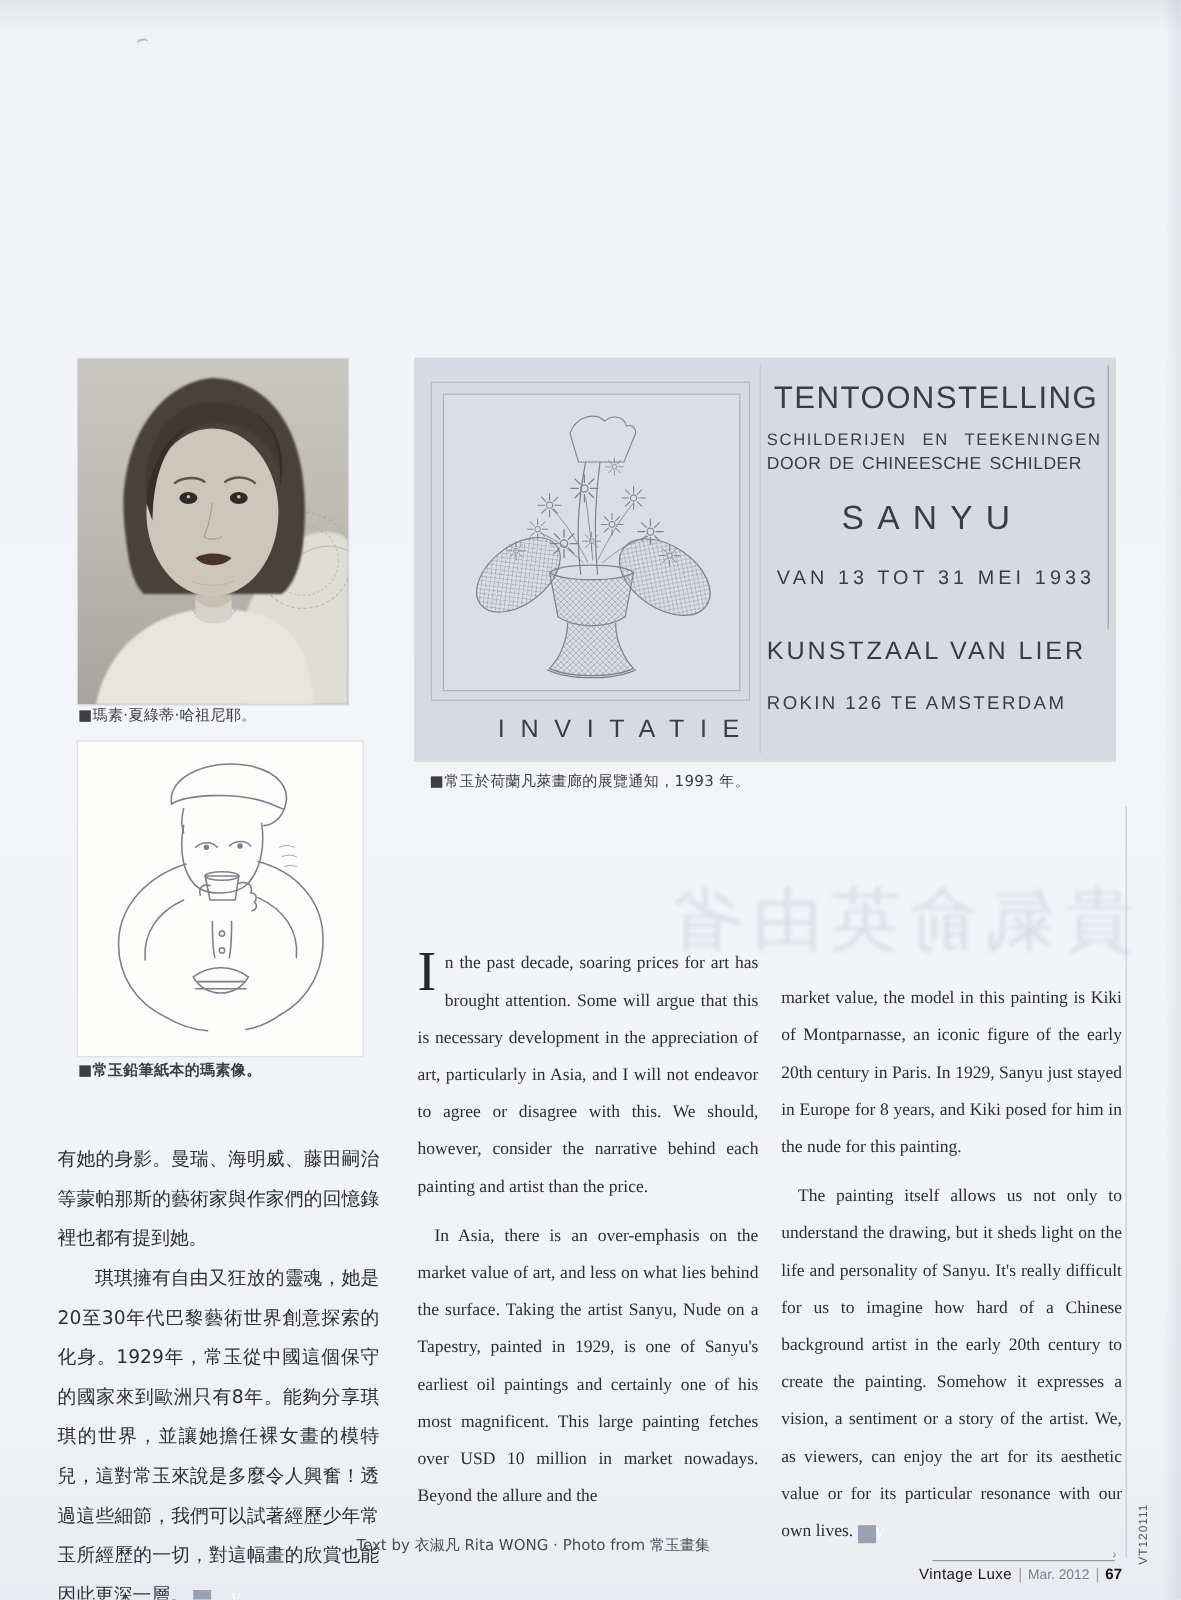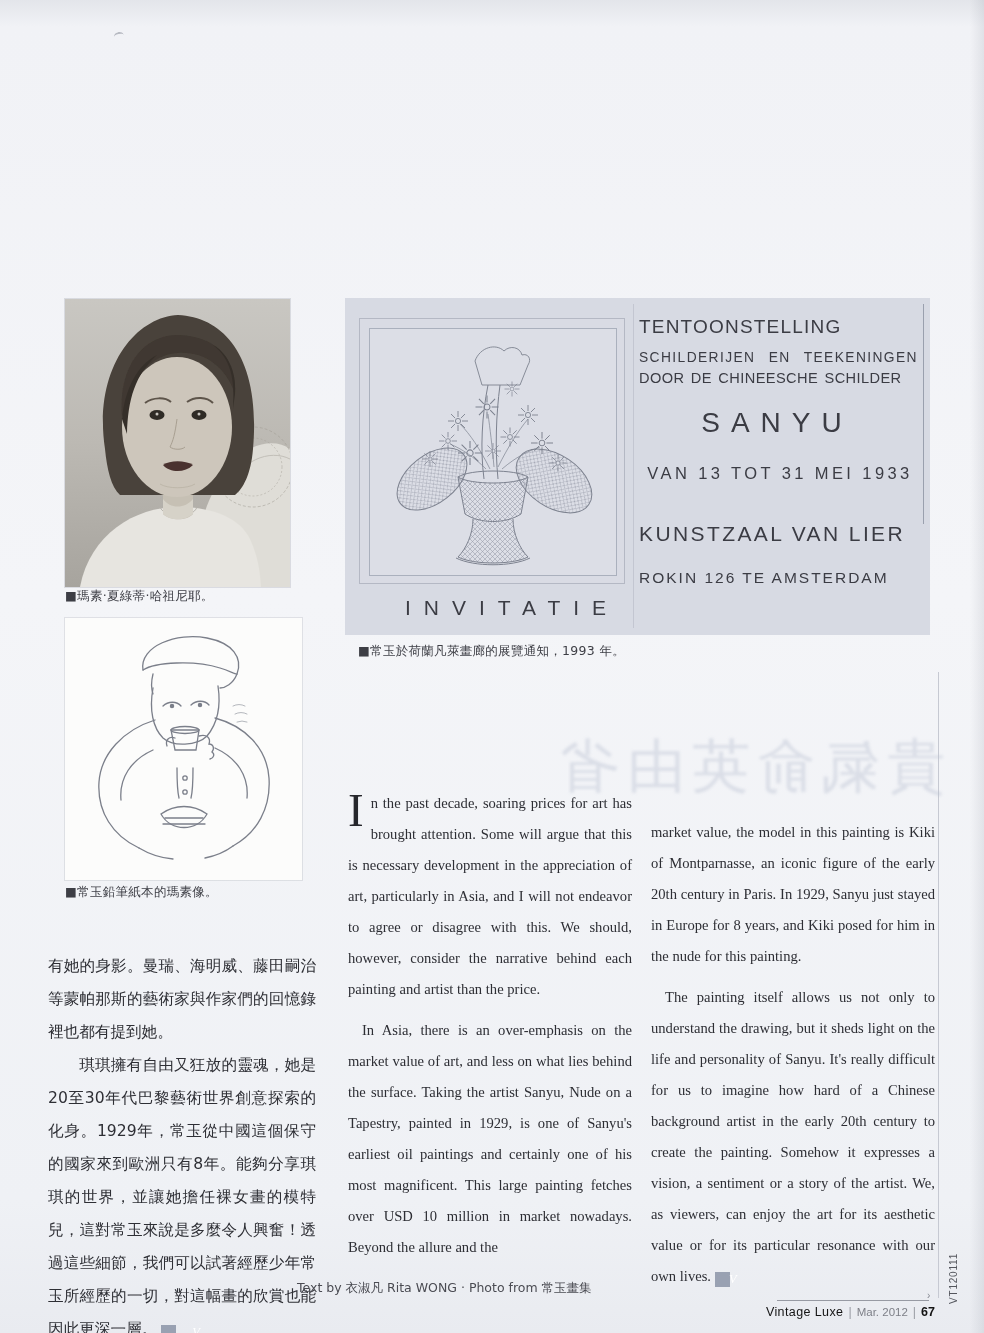--- a/index.html
+++ b/index.html
@@ -15,35 +15,35 @@
 
   
   .portrait{position:absolute;left:65px;top:299px;width:225px;height:288px;overflow:hidden;
         box-shadow:0 0 0 1px rgba(140,144,155,0.25);}
   .sketch{position:absolute;left:65px;top:618px;width:237px;height:262px;background:#fcfcfb;
         box-shadow:0 0 0 1px rgba(160,163,172,0.25);}
   .caption{position:absolute;font-family:"DejaVu Sans","Liberation Sans",sans-serif;
         font-size:12.5px;color:#3d3e45;letter-spacing:0.3px;}
   .cap1{left:65px;top:588px;}
   .cap2{left:358px;top:643px;}
-  .cap3{left:65px;top:884px;}
+  .cap3{left:65px;top:884px;font-weight:bold;}
 
   
   .inv-card{position:absolute;left:345px;top:298px;width:585px;height:337px;background:#d7dae3;
         color:#3b3c44;}
   .inv-fold{position:absolute;left:288px;top:6px;width:1px;height:324px;background:#c3c6d1;}
   .inv-rule{position:absolute;left:578px;top:6px;width:1px;height:220px;background:#9aa0ae;}
   .inv-panel{position:absolute;left:14px;top:20px;width:264px;height:264px;background:#d9dbe4;
         border:1px solid #b4b8c4;}
   .inv-art{position:absolute;left:9px;top:9px;width:246px;height:246px;background:#dcdee6;
         border:1px solid #aab0bd;}
-  .inv-invitatie{position:absolute;left:16px;top:298px;width:276px;text-align:center;
+  .inv-invitatie{position:absolute;left:26px;top:298px;width:276px;text-align:center;
         font-size:21px;letter-spacing:13px;padding-left:13px;color:#3b3c44;}
   .inv-text{position:absolute;left:294px;top:12px;width:282px;}
-  .inv-l1{font-size:19px;letter-spacing:1.2px;margin-top:6px;}
+  .inv-l1{font-size:26px;letter-spacing:1.2px;margin-top:6px;text-align:center;}
   .inv-l2{font-size:13.8px;letter-spacing:1.4px;word-spacing:8px;margin-top:12px;}
   .inv-l3{font-size:14.6px;letter-spacing:0.4px;word-spacing:2px;margin-top:5px;}
   .inv-artist{font-size:28px;letter-spacing:11px;margin-top:21px;text-align:center;padding-right:6px;}
   .inv-dates{font-size:16.5px;letter-spacing:3.4px;margin-top:25px;text-align:center;}
   .inv-venue{font-size:21px;letter-spacing:2.4px;margin-top:39px;}
   .inv-address{font-size:15.5px;letter-spacing:2px;margin-top:23px;}
 
   
   .ghost{position:absolute;left:552px;top:728px;width:392px;font-size:58px;letter-spacing:7px;
         color:#b9c0d1;opacity:0.42;filter:blur(1.6px);transform:scaleX(-1);

